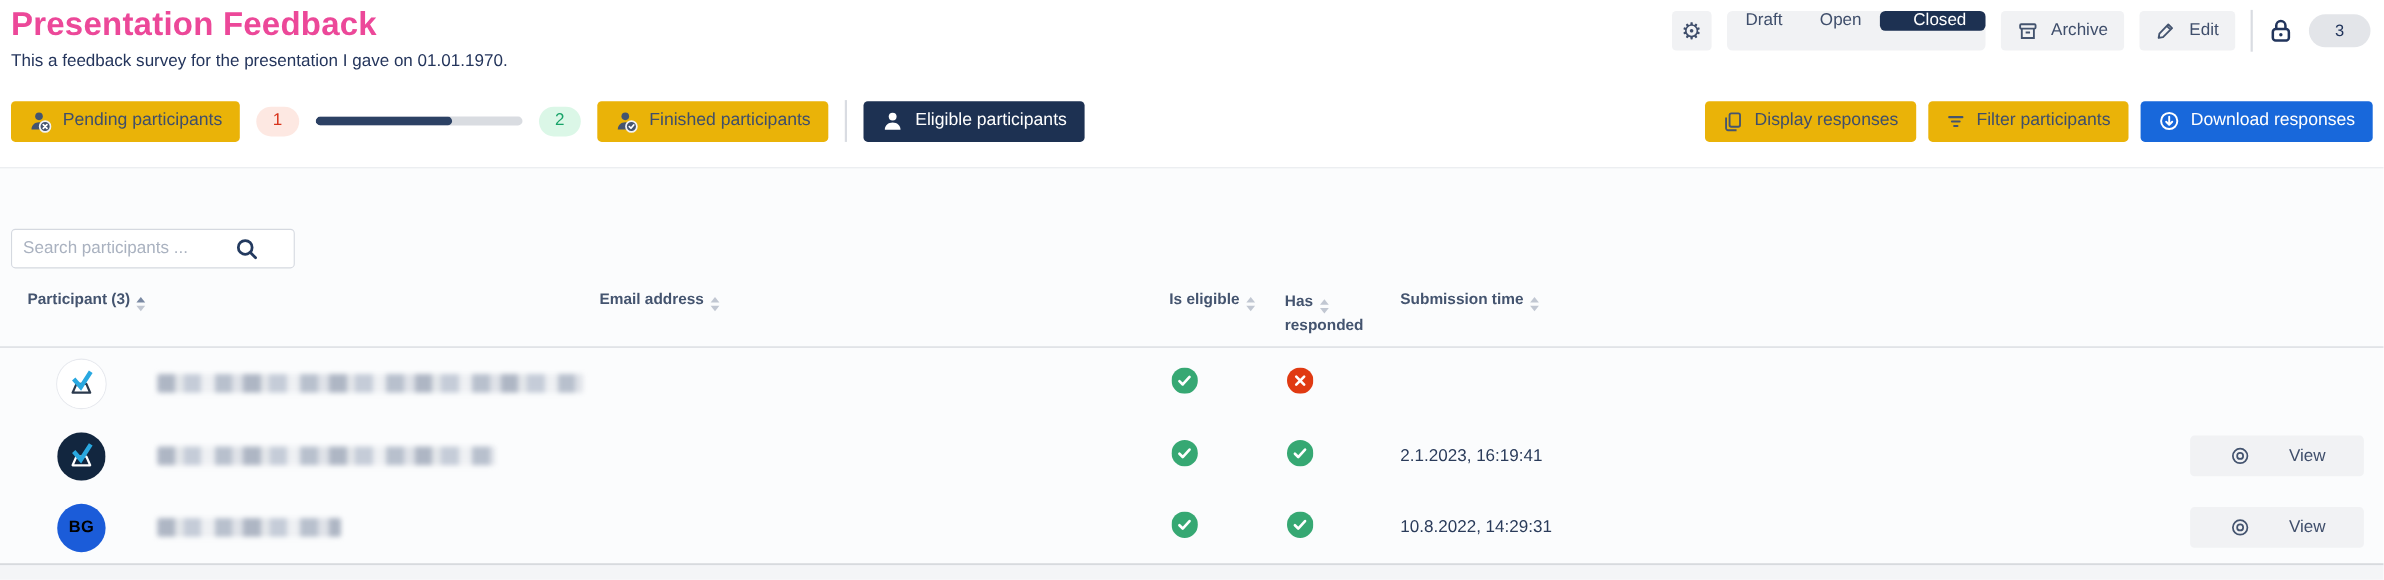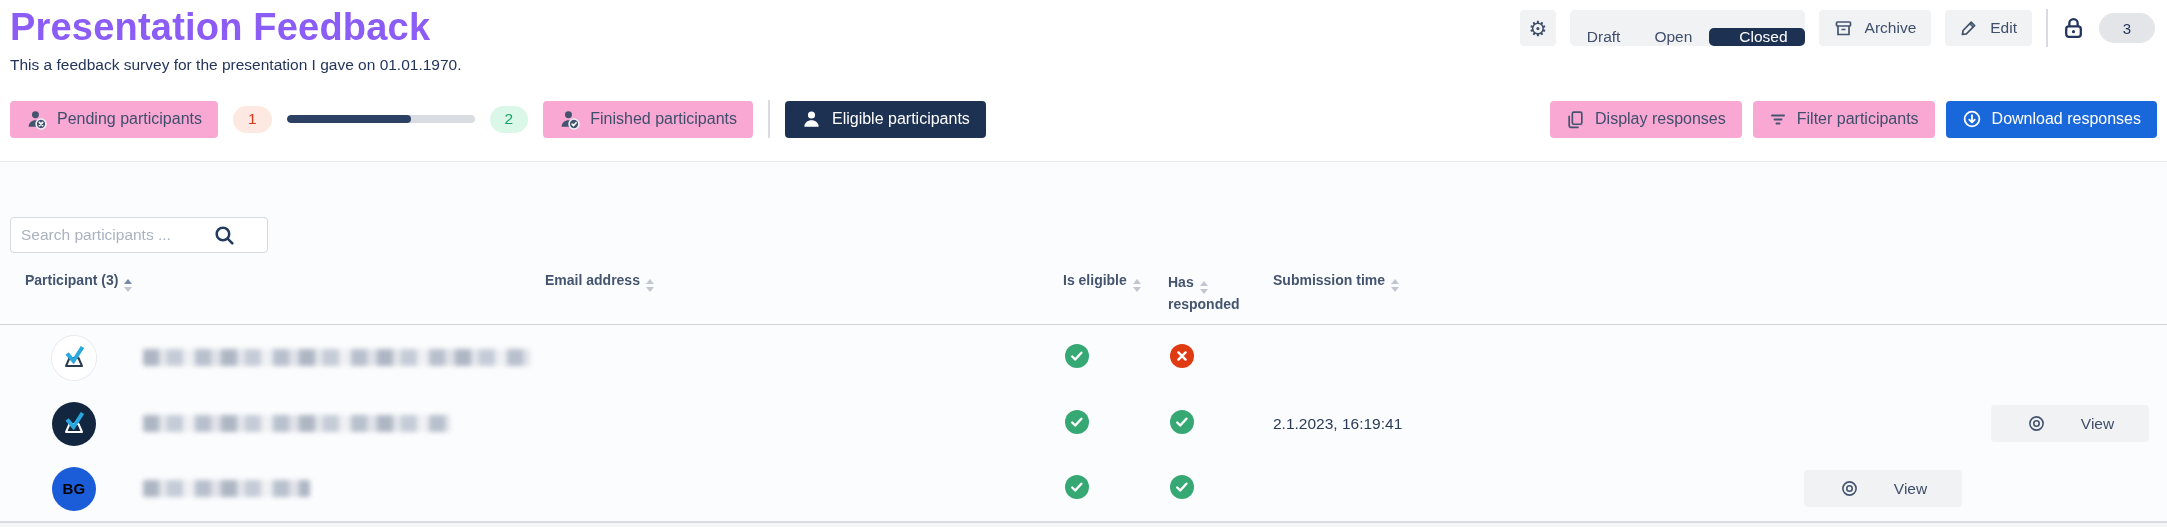--- a/index.html
+++ b/index.html
@@ -1,41 +1,41 @@
 <!DOCTYPE html>
 <html><head>
 <meta charset="utf-8">
 <style>
   * { margin:0; padding:0; box-sizing:border-box; }
   html,body { width:2167px; height:527px; overflow:hidden; background:#fff;
     font-family:"Liberation Sans", sans-serif; color:#1e2f54; }
 
   
   .topbar { display:flex; justify-content:space-between; align-items:flex-start; padding:6px 12px 0 10px; }
-  .page-title { font-size:38px; font-weight:bold; color:#8b5cf6; letter-spacing:.2px; }
+  .page-title { font-size:30px; font-weight:bold; color:#ec4899; letter-spacing:.2px; }
   .page-subtitle { margin-top:7px; font-size:15.5px; color:#24355c; }
   .top-controls { display:flex; align-items:center; gap:14px; margin-top:3px; }
   .icon-btn { width:36px; height:36px; background:#f1f2f4; border:none; border-radius:4px;
     display:flex; align-items:center; justify-content:center; cursor:pointer; }
   .gear-glyph { font-size:21px; color:#3f4e6b; line-height:1; }
-  .segmented { display:flex; background:#f1f2f4; border-radius:5px; height:36px; align-items:flex-end; }
+  .segmented { display:flex; background:#f1f2f4; border-radius:5px; height:36px; align-items:flex-start; }
   .segment { border:none; background:transparent; padding:0 17px; font-size:15.5px; color:#3f4e6b;
     border-radius:5px; cursor:pointer; font-family:inherit; }
   .segment.active { background:#1d3152; color:#fff;padding-left:30px; }
   .ghost-btn { height:36px; display:flex; align-items:center; gap:12px; background:#f1f2f4; border:none;
     border-radius:4px; padding:0 15px; font-size:15.5px; color:#3f4e6b; cursor:pointer; font-family:inherit; }
   .vdivider { width:2px; height:38px; background:#d9dce2; }
   .count-pill { min-width:56px; height:30px; background:#e3e5e9; border-radius:15px; display:flex;
     align-items:center; justify-content:center; font-size:15px; color:#22355c; padding:0 12px; }
 
   
   .toolbar { display:flex; align-items:center; padding:0 10px; margin-top:26px; }
   .tb-left { display:flex; align-items:center; gap:15px; }
   .tb-right { display:flex; align-items:center; gap:11px; margin-left:auto; }
-  .tb-btn { height:37px; display:flex; align-items:center; gap:10px; background:#f9a8d4; border:none;
+  .tb-btn { height:37px; display:flex; align-items:center; gap:10px; background:#eab308; border:none;
     border-radius:4px; padding:0 16px; font-size:16px; color:#3f4e6b; cursor:pointer; font-family:inherit; }
   .tb-btn.dark { background:#1d3152; color:#fff; }
   .tb-btn.primary { background:#1868DB; color:#fff; }
   .mini-pill { height:27px; padding:0 15px; border-radius:14px; font-size:15.5px; display:flex; align-items:center; }
   .mini-pill.red { background:#fde8e2; color:#d8331b; }
   .mini-pill.green { background:#dbf7e7; color:#17a368; }
   .progress { width:188px; height:8px; border-radius:4px; background:#d9dce1; overflow:hidden; }
   .progress-fill { height:100%; background:#2c4164; border-radius:4px; }
 
   
@@ -303,20 +303,21 @@
           <circle cx="12" cy="12" r="12" fill="#36A873"></circle>
             <path d="M7.2 12.5l3 3 6.2-6.8" stroke="#fff" stroke-width="2.4" fill="none" stroke-linecap="round" stroke-linejoin="round"></path>
         </svg>
       </div>
       <div class="status-cell">
         <svg width="24" height="24" viewBox="0 0 24 24">
           <circle cx="12" cy="12" r="12" fill="#36A873"></circle>
             <path d="M7.2 12.5l3 3 6.2-6.8" stroke="#fff" stroke-width="2.4" fill="none" stroke-linecap="round" stroke-linejoin="round"></path>
         </svg>
       </div>
+      <div class="time-cell">10.8.2022, 14:29:31</div>
       <div class="action-cell">
         <button class="view-btn">
           <svg width="21" height="21" viewBox="0 0 20 20" fill="none" stroke="#44546f" stroke-width="1.5">
             <circle cx="10" cy="10" r="6.3"></circle>
               <circle cx="10" cy="10" r="2.6"></circle>
           </svg>
           <span>View</span>
         </button>
       </div>
     </div>

